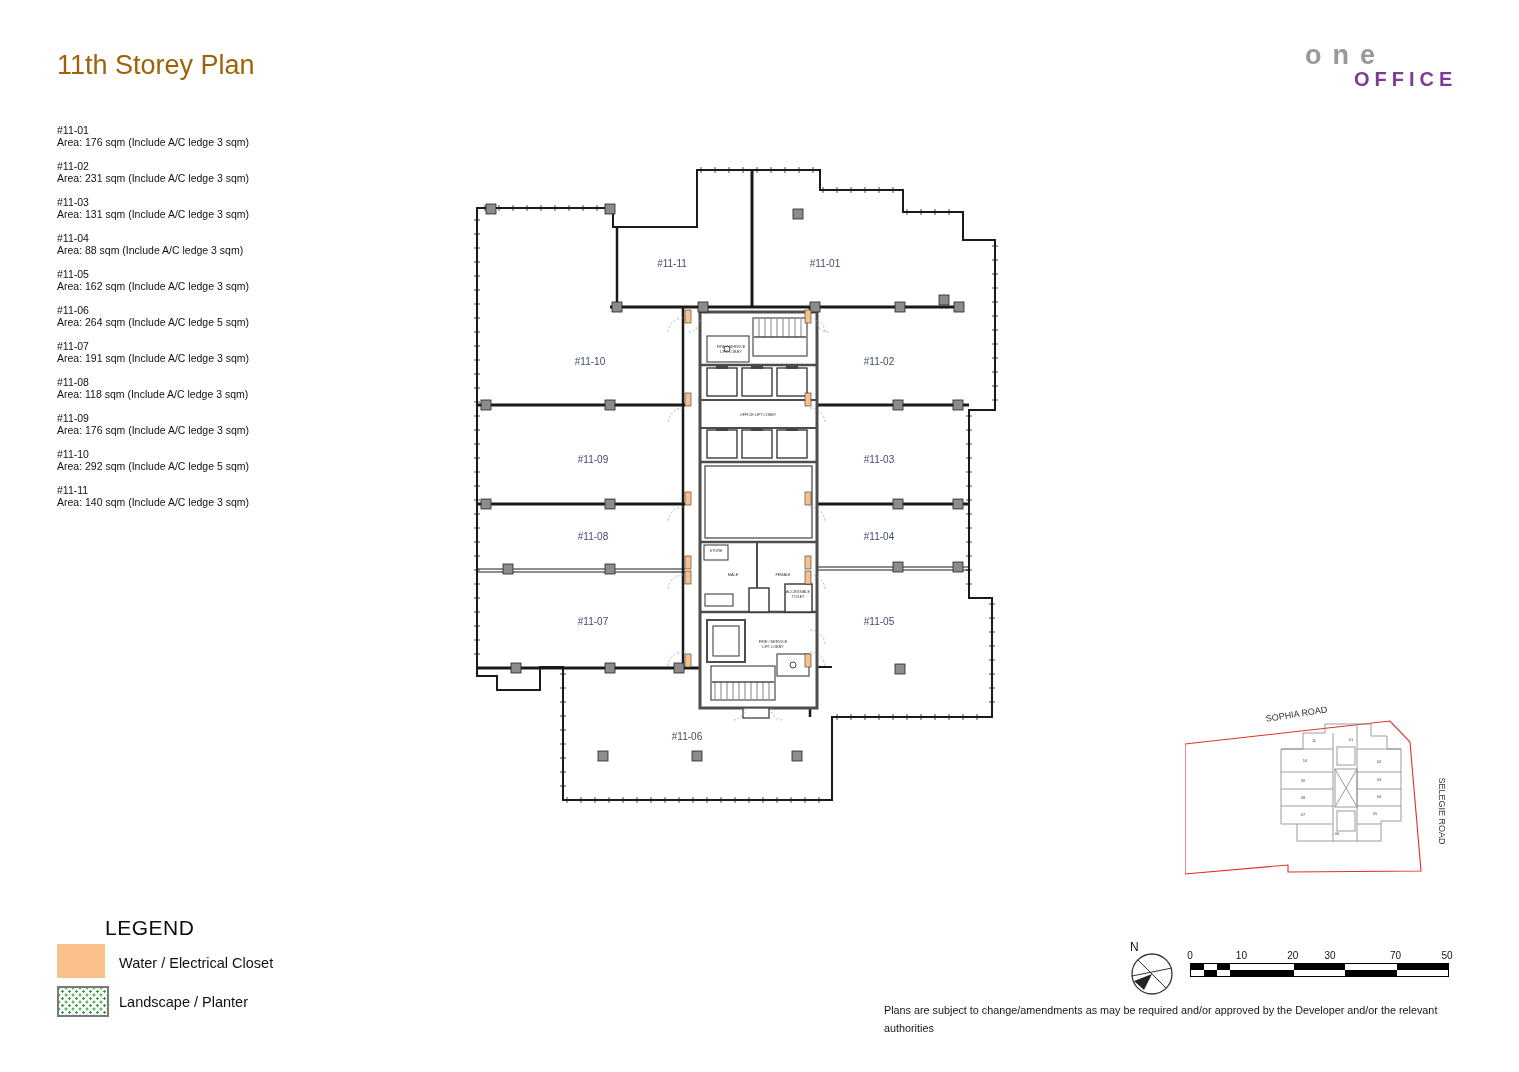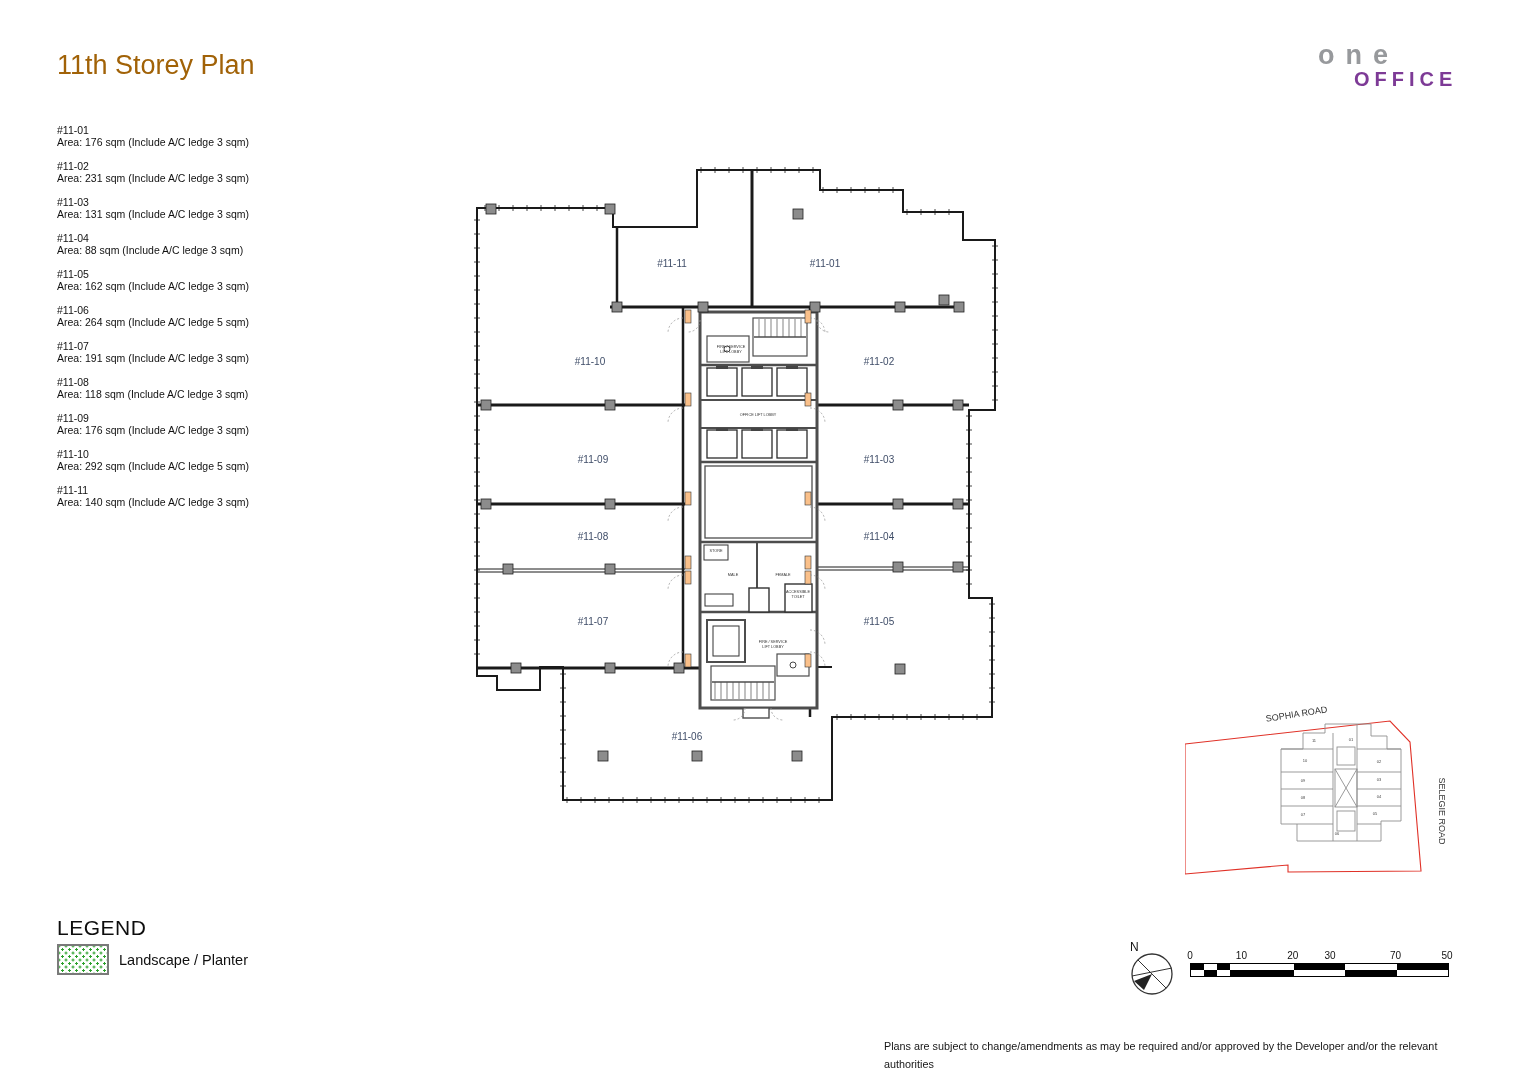--- a/index.html
+++ b/index.html
@@ -1,43 +1,43 @@
 <!DOCTYPE html>
 <html><head>
 <meta charset="utf-8">
 <style>
   html,body{margin:0;padding:0;background:#fff;}
   body{width:1519px;height:1072px;position:relative;overflow:hidden;
        font-family:"Liberation Sans","DejaVu Sans",sans-serif;color:#1a1a1a;}
   .abs{position:absolute;}
   #page-title{left:57px;top:50px;font-size:27px;color:#a16207;}
   #logo{left:1305px;top:42px;width:195px;}
-  #logo .one{display:block;font-size:27px;font-weight:600;letter-spacing:11px;color:#97999C;line-height:26px;margin-left:13px;}
+  #logo .one{display:block;font-size:27px;font-weight:600;letter-spacing:11px;color:#97999C;line-height:26px;}
   #logo .sophia{display:block;margin-left:49px;font-size:20px;font-weight:700;letter-spacing:5px;color:#7D3A96;line-height:22px;}
   #unit-list{left:57px;top:124px;width:270px;}
   .unit-entry{margin-bottom:12px;}
   .unit-entry .uid{font-size:10.5px;line-height:12px;color:#111;}
   .unit-entry .uarea{font-size:10.5px;line-height:12px;color:#111;}
   #plan-wrap{left:455px;top:160px;width:560px;height:660px;}
   #legend{left:57px;top:916px;width:320px;}
-  #legend-heading{font-size:21px;color:#0d0d0d;letter-spacing:0.5px;}
+  #legend-heading{font-size:21px;color:#0d0d0d;letter-spacing:0.5px;margin-left:48px;}
   .legend-row{position:relative;height:36px;margin-top:4px;}
   .swatch{position:absolute;left:0;top:0;width:48px;}
   .swatch.orange{height:34px;background:#FAC08A;}
   .swatch.greendots{height:27px;background:#fff;border:2px solid #7a7a7a;
      background-image:radial-gradient(#2CA02C 1.1px,transparent 1.2px),radial-gradient(#2CA02C 1.1px,transparent 1.2px);
      background-size:7px 7px;background-position:0 0,3.5px 3.5px;}
   .legend-label{position:absolute;left:62px;top:50%;transform:translateY(-50%);font-size:14.5px;color:#101010;}
   #minimap{left:1185px;top:693px;}
   #compass{left:1120px;top:936px;}
   #scalebar{left:1180px;top:950px;width:275px;height:36px;}
   .sb-num{position:absolute;top:0;font-size:10px;color:#111;width:24px;text-align:center;}
   #sb-bar{position:absolute;left:10px;top:13px;width:257px;height:12px;border:1px solid #000;background:#fff;}
   .sb-seg{position:absolute;background:#000;height:6px;}
-  #disclaimer{left:884px;top:1002px;width:565px;font-size:10.8px;line-height:17.5px;color:#161616;margin-top:36px;}
+  #disclaimer{left:884px;top:1002px;width:565px;font-size:10.8px;line-height:17.5px;color:#161616;}
   svg text{font-family:"Liberation Sans","DejaVu Sans",sans-serif;}
 </style>
 </head>
 <body>
 
 <div class="abs" id="page-title">11th Storey Plan</div>
 
 <div class="abs" id="logo">
   <span class="one">one</span>
   <span class="sophia">OFFICE</span>
@@ -381,20 +381,24 @@
         <text x="278" y="416" font-size="3.8" fill="#333" text-anchor="middle"><tspan x="278" dy="0">MALE</tspan></text>
         <text x="328" y="416" font-size="3.8" fill="#333" text-anchor="middle"><tspan x="328" dy="0">FEMALE</tspan></text>
         <text x="343" y="433" font-size="3.8" fill="#333" text-anchor="middle"><tspan x="343" dy="0">ACCESSIBLE</tspan><tspan x="343" dy="4.5">TOILET</tspan></text>
         <text x="318" y="483" font-size="3.8" fill="#333" text-anchor="middle"><tspan x="318" dy="0">FIRE / SERVICE</tspan><tspan x="318" dy="4.5">LIFT LOBBY</tspan></text>
       </g>
   </svg>
 </div>
 
 <div class="abs" id="legend">
   <div id="legend-heading">LEGEND</div>
+  <div class="legend-row" style="height:38px;">
+    <div class="swatch orange"></div>
+    <div class="legend-label">Water / Electrical Closet</div>
+  </div>
   <div class="legend-row" style="height:31px;">
     <div class="swatch greendots"></div>
     <div class="legend-label">Landscape / Planter</div>
   </div>
 </div>
 
 <div class="abs" id="minimap">
   <svg width="330" height="200" viewBox="0 0 330 200">
     <polygon id="mm-boundary" points="0,51 205,28 225,49 236,178 103,179 103,172 0,181" fill="none" stroke="#E03127" stroke-width="1.1"></polygon>
     <text id="mm-road-top" x="112" y="24" font-size="9" fill="#333" text-anchor="middle" transform="rotate(-9,112,24)">SOPHIA ROAD</text>

